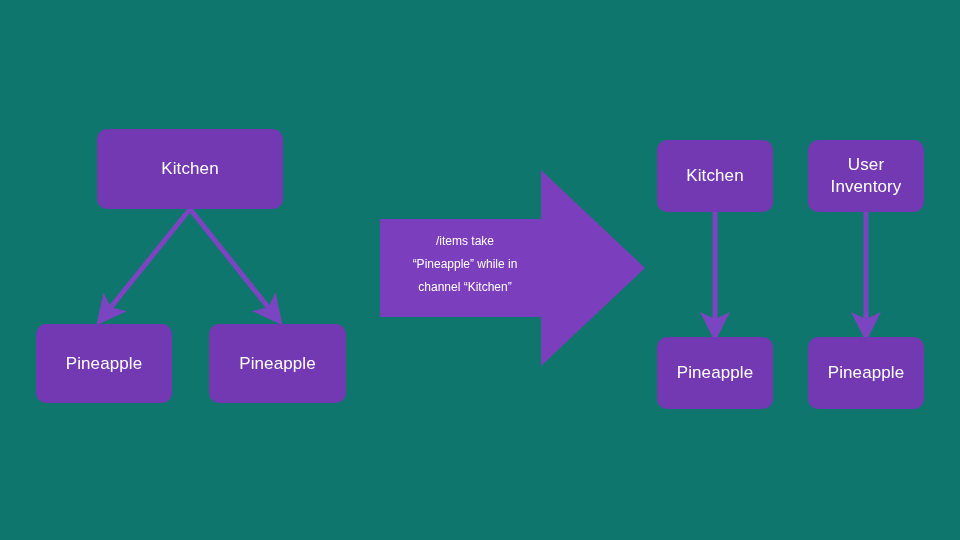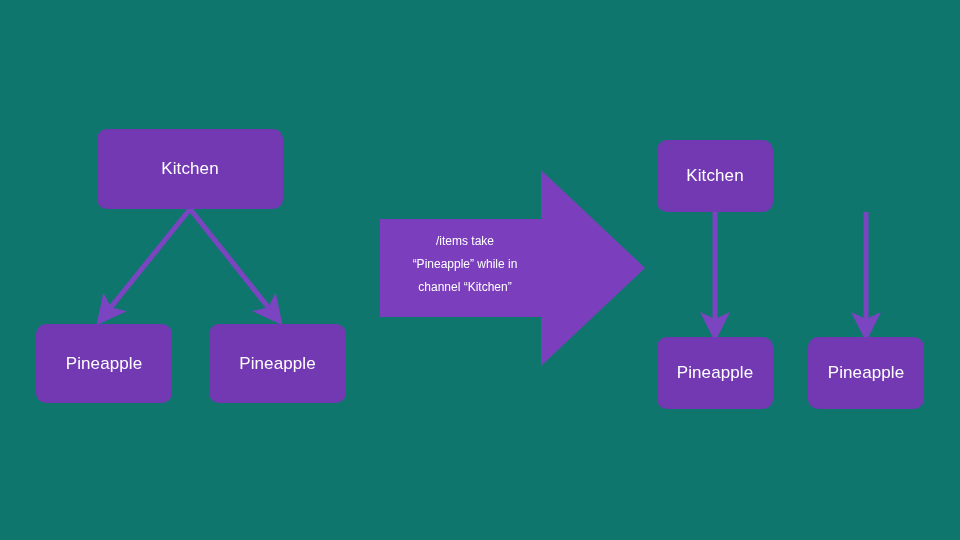--- a/index.html
+++ b/index.html
@@ -113,20 +113,24 @@
   </svg>
 
   <div class="arrow-text">/items take
 “Pineapple” while in
 channel “Kitchen”</div>
 
   <div class="node" style="left:657px; top:140px; width:116px; height:72px;">
     <span class="node-label">Kitchen</span>
   </div>
 
+  <div class="node" style="left:808px; top:140px; width:116px; height:72px;">
+    <span class="node-label">User
+Inventory</span>
+  </div>
 
   <div class="node" style="left:657px; top:337px; width:116px; height:72px;">
     <span class="node-label">Pineapple</span>
   </div>
 
   <div class="node" style="left:808px; top:337px; width:116px; height:72px;">
     <span class="node-label">Pineapple</span>
   </div>
 
 </div>

